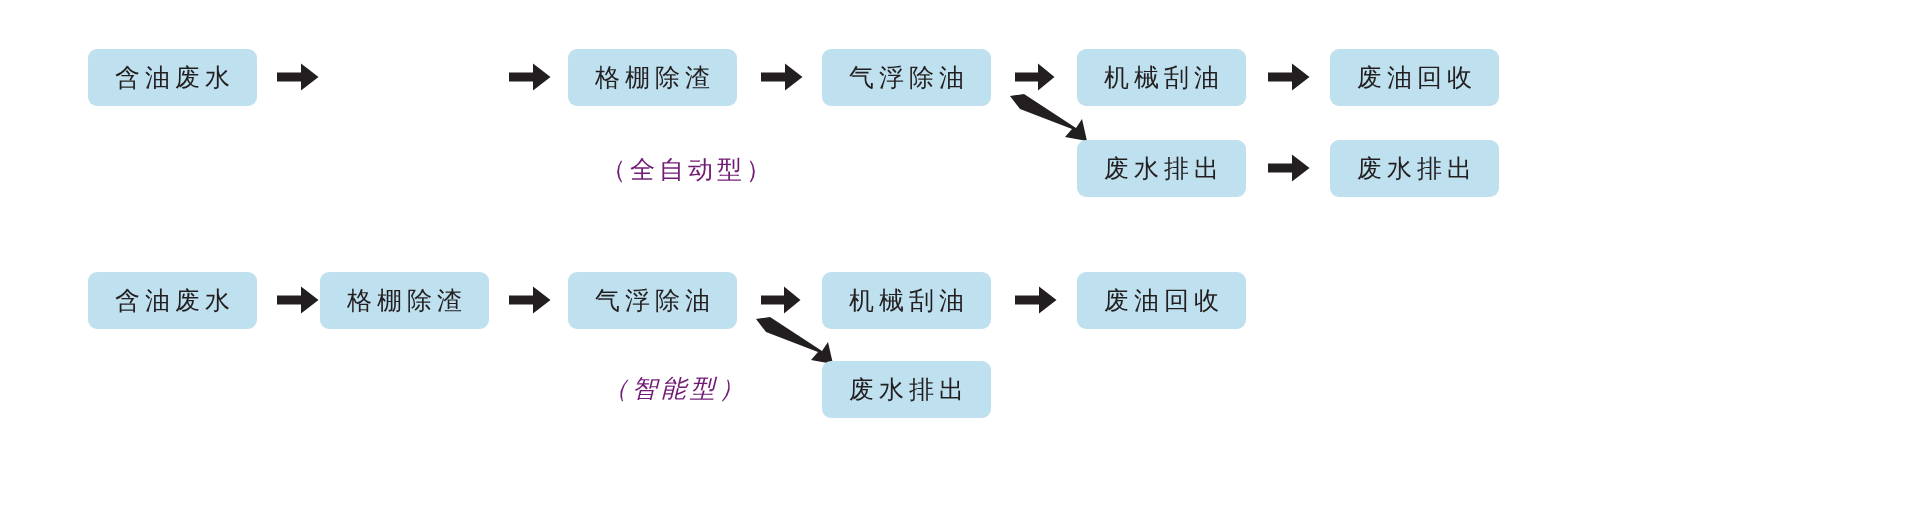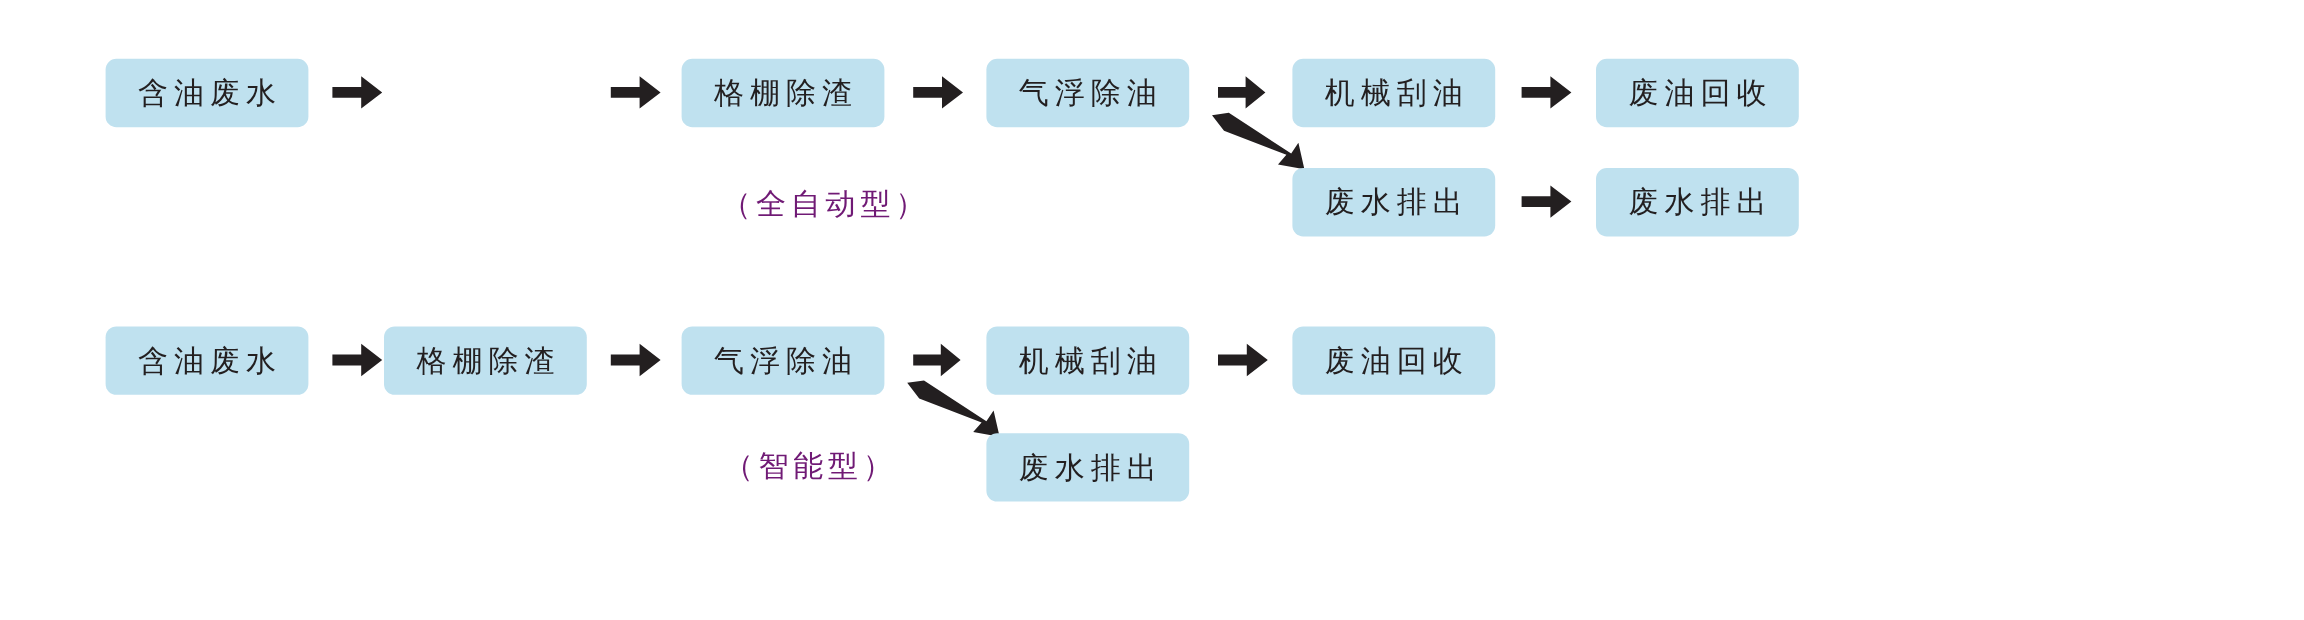--- a/index.html
+++ b/index.html
@@ -146,15 +146,15 @@
   <span class="arrow" style="left:1015px;top:270px;">
     <svg width="42" height="28" viewBox="0 0 42 28" aria-hidden="true">
       <path d="M0 9.5 H24 V0.5 L41.5 14 L24 27.5 V18.5 H0 Z" fill="#231f20"></path>
     </svg>
   </span>
 
   <div class="node" style="left:1077px;top:256px;width:169px;height:57px;">废油回收</div>
 
   <div class="node" style="left:822px;top:345px;width:169px;height:57px;">废水排出</div>
 
-  <div class="caption" style="left:568px;top:350px;width:211px;height:44px;">（智能型）</div>
+  <div class="caption" style="left:568px;top:350px;width:211px;height:44px;font-style:italic;">（智能型）</div>
 
 </div>
 
 </body></html>

